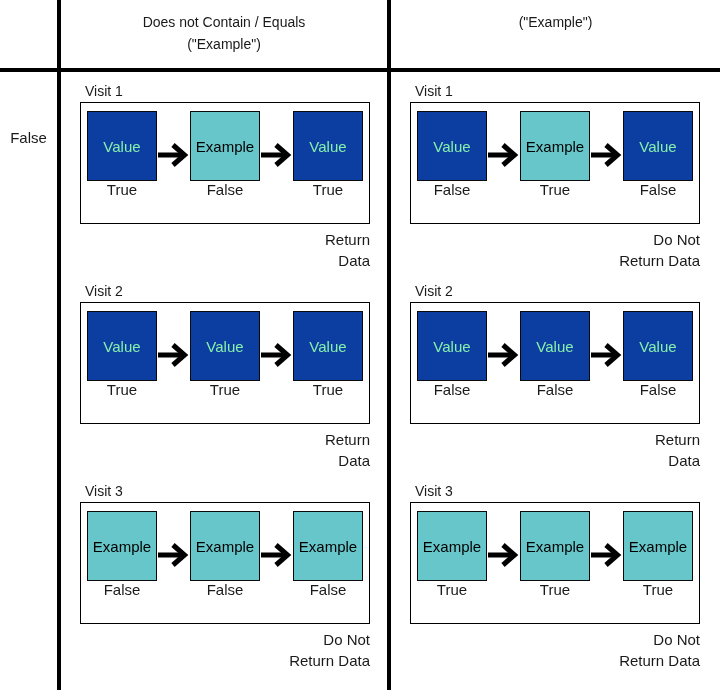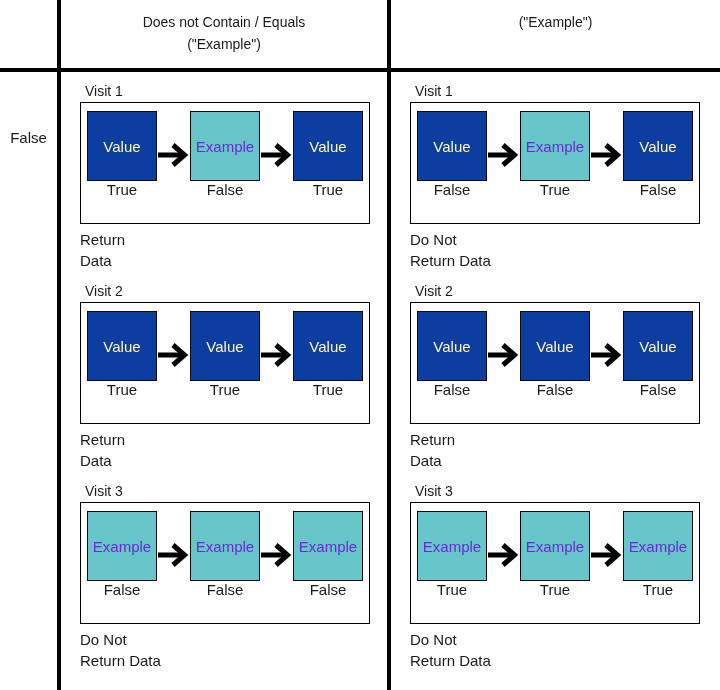--- a/index.html
+++ b/index.html
@@ -10,25 +10,25 @@
   .hc{border-bottom:4px solid #000;text-align:center;font-size:14px;line-height:22px;padding-top:11px;}
   .hc-left{border-right:4px solid #000;}
   .rowcell{border-right:4px solid #000;text-align:center;padding-top:57px;font-size:15px;}
   .content{padding-left:19px;padding-top:12px;}
   .content-left{border-right:4px solid #000;}
   .visit-section{height:200px;}
   .visit-title{font-size:14px;line-height:14px;margin:0 0 4px 5px;}
   .flow-box{width:290px;height:122px;border:1.5px solid #000;box-sizing:border-box;display:flex;align-items:flex-start;justify-content:space-between;padding:8px 6px 0 6px;background:#fff;}
   .unit{display:flex;flex-direction:column;align-items:center;width:70px;flex:0 0 auto;}
   .sq{width:70px;height:70px;box-sizing:border-box;border:1px solid #0a0a0a;display:flex;align-items:center;justify-content:center;font-size:15px;}
-  .sq-value{background:#0C3DA1;color:#fef9c3;}
-  .sq-example{background:#67C6C9;color:#6d28d9;}
+  .sq-value{background:#0C3DA1;color:#86efac;}
+  .sq-example{background:#67C6C9;color:#000000;}
   .tf{margin-top:0;font-size:15px;}
   .arrow{margin-top:31px;flex:0 0 auto;}
-  .caption{width:290px;text-align:left;font-size:15px;line-height:21px;margin-top:5px;}
+  .caption{width:290px;text-align:right;font-size:15px;line-height:21px;margin-top:5px;}
 </style>
 </head>
 <body>
 
 <div class="page">
   <div class="grid">
 
     <div class="cell corner"></div>
 
     <div class="cell hc hc-left">

